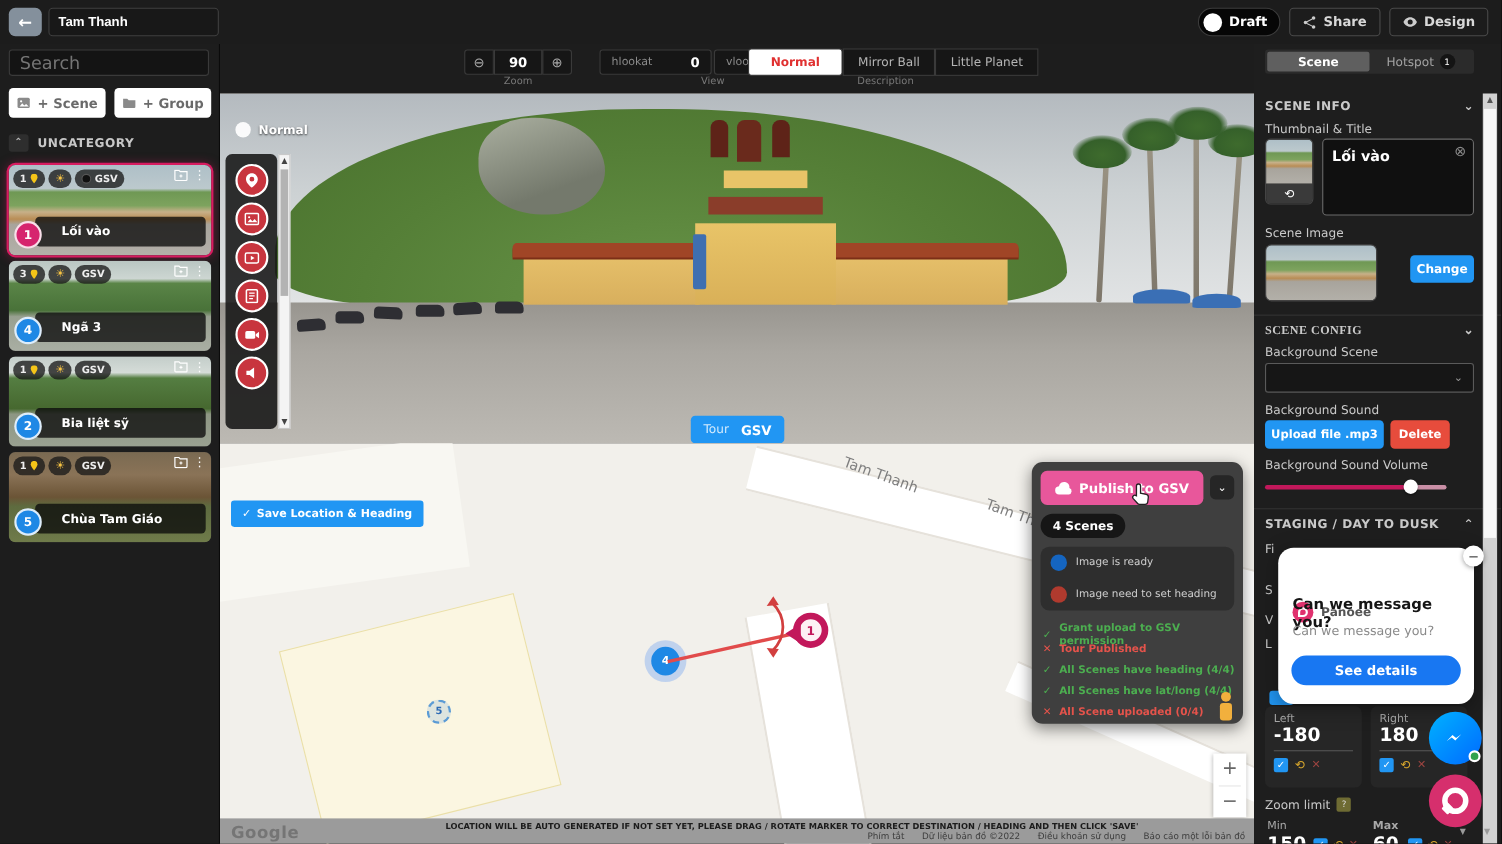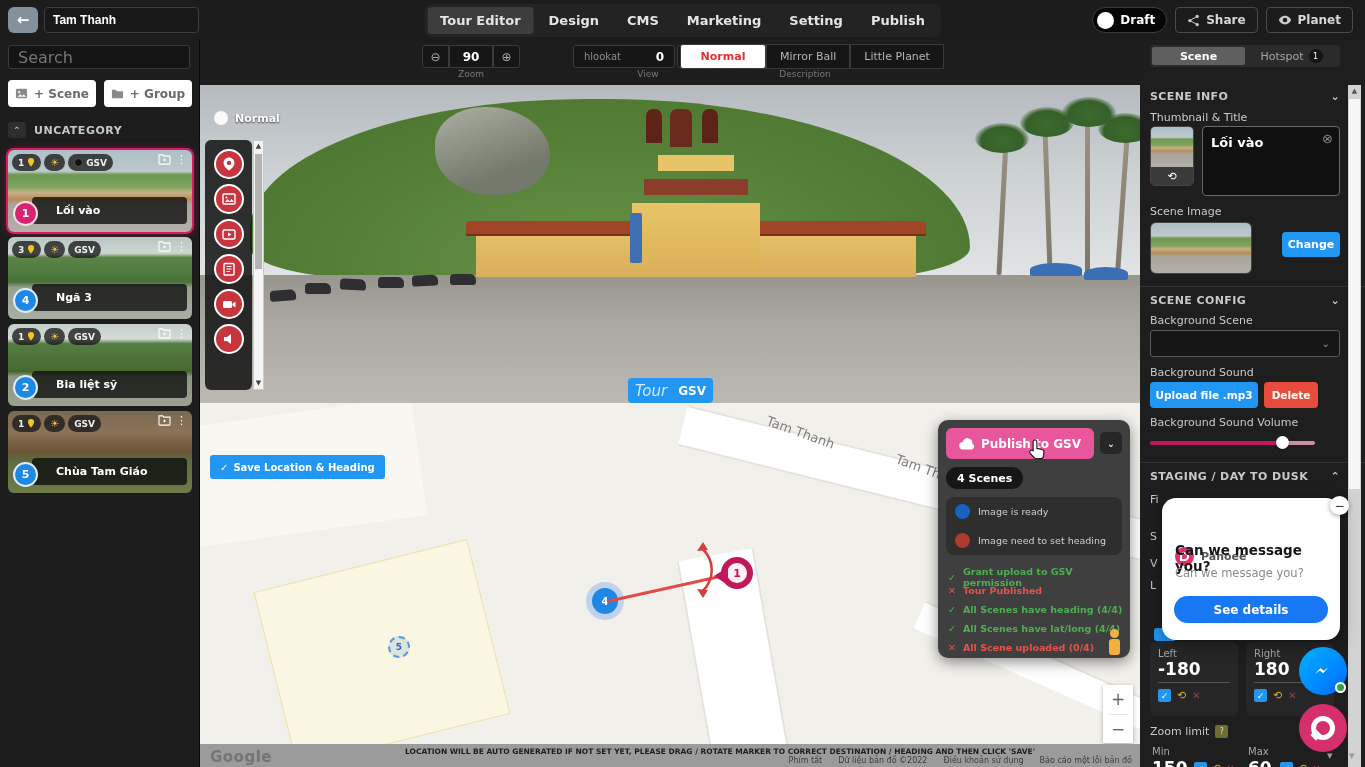--- a/index.html
+++ b/index.html
@@ -89,21 +89,21 @@
   .panochip .dot{width:14px;height:14px;border-radius:50%;background:rgba(255,255,255,.92);}
   .hstrip{position:absolute;left:5px;top:55px;width:47px;height:250px;background:rgba(22,22,22,.88);border-radius:6px;
           overflow:hidden;padding-top:4px;}
   .hico{width:30px;height:30px;border-radius:50%;background:#c8353e;border:2px solid #fff;margin:5px auto;
         display:flex;align-items:center;justify-content:center;}
   .pscroll{position:absolute;left:53px;top:55px;width:11px;height:250px;background:#f4f4f4;border:1px solid #c9c9c9;}
   .pscroll .pthumb{position:absolute;left:1px;right:1px;top:13px;height:115px;background:#b3b3b3;}
   .pscroll .par{position:absolute;left:0;right:0;font-size:7px;color:#444;text-align:center;line-height:1;}
   .tourgsv{position:absolute;left:428px;top:293px;width:85px;height:25px;background:#2196f3;border-radius:4px;
            display:flex;align-items:center;justify-content:center;gap:11px;}
-  .tourgsv .t{color:rgba(255,255,255,.8);font-size:15px;font-style:italic;}
+  .tourgsv .t{color:rgba(255,255,255,.8);font-size:11px;}
   .tourgsv .g{color:#fff;font-size:12px;font-weight:bold;}
 
   
   .map{position:absolute;left:200px;top:403px;width:940px;height:364px;background:#f2f0eb;overflow:hidden;}
   .parcel{position:absolute;left:72px;top:160px;width:220px;height:180px;background:#fbf6e1;border:1px solid #eadfa9;transform:rotate(-14deg);}
   .parcel2{position:absolute;left:-30px;top:10px;width:250px;height:120px;background:#f8f7f2;transform:rotate(-8deg);}
   .roadA{position:absolute;left:488px;top:2px;width:780px;height:42px;background:#fff;border-top:2px solid #e6e2db;
          border-bottom:2px solid #e6e2db;transform:rotate(14deg);transform-origin:0 0;}
   .roadB{position:absolute;left:497px;top:150px;width:78px;height:240px;background:#fff;border-left:2px solid #e6e2db;
          border-right:2px solid #e6e2db;transform:rotate(-10deg);}
@@ -215,49 +215,41 @@
 </head>
 <body>
 
 <div id="app">
 
   <div class="topbar">
     <div class="backbtn">
         <span>←</span>
       </div>
     <input class="titlebox" value="Tam Thanh" style="">
-    <div class="nav">
-      <div class="nav-item active">Tour Editor</div>
-      <div class="nav-item">Design</div>
-      <div class="nav-item">CMS</div>
-      <div class="nav-item">Marketing</div>
-      <div class="nav-item">Setting</div>
-      <div class="nav-item">Publish</div>
-    </div>
     <div class="top-right">
       <div class="draft">
         <span class="knob"></span>
         <span>Draft</span>
       </div>
       <div class="btn-ghost">
         <svg width="13" height="13" viewBox="0 0 16 16">
             <g fill="#ccc">
               <circle cx="12.5" cy="3" r="2"></circle>
               <circle cx="3.5" cy="8" r="2"></circle>
               <circle cx="12.5" cy="13" r="2"></circle>
             </g>
             <path d="M5 7l6-3M5 9l6 3" stroke="#ccc" stroke-width="1.2" fill="none"></path>
           </svg>
         <span>Share</span>
       </div>
       <div class="btn-ghost">
         <svg width="14" height="14" viewBox="0 0 16 16">
             <path d="M8 3C4.5 3 1.8 5.7 1 8c.8 2.3 3.5 5 7 5s6.2-2.7 7-5c-.8-2.3-3.5-5-7-5zm0 7.6A2.6 2.6 0 118 5.4a2.6 2.6 0 010 5.2z" fill="#ccc"></path>
           </svg>
-        <span>Planet</span>
+        <span>Design</span>
       </div>
     </div>
   </div>
 
   <div class="lsb">
     <div class="search">
       <input placeholder="Search" style="">
       <svg width="12" height="12" viewBox="0 0 14 14">
           <circle cx="6" cy="6" r="4" fill="none" stroke="#ccc" stroke-width="1.6"></circle>
           <path d="M9 9l3.5 3.5" stroke="#ccc" stroke-width="1.6"></path>
@@ -408,21 +400,21 @@
           <span>⊖</span>
         </div>
       <div class="tbox" style="width:44px;color:#fff;font-weight:bold;">90</div>
       <div class="tbox" style="width:27px;border-radius:0 3px 3px 0;">
           <span>⊕</span>
         </div>
     </div>
     <div class="tlabel" style="left:222px;width:98px;">Zoom</div>
 
     <div class="abs" style="left:345px;top:5px;display:flex;gap:2px;">
-      <div class="tbox" style="width:102px;justify-content:space-between;padding:0 10px;border-radius:3px;margin-left:28px;">
+      <div class="tbox" style="width:102px;justify-content:space-between;padding:0 10px;border-radius:3px;">
         <span style="font-size:10px;color:#8b8b8b;">hlookat</span>
         <span style="color:#fff;font-weight:bold;">0</span>
       </div>
       <div class="tbox" style="width:102px;justify-content:space-between;padding:0 10px;border-radius:3px;">
         <span style="font-size:10px;color:#8b8b8b;">vlookat</span>
         <span style="color:#fff;font-weight:bold;">0</span>
       </div>
     </div>
     <div class="tlabel" style="left:345px;width:206px;">View</div>
 
@@ -647,21 +639,21 @@
     </div>
     <div class="titlearea">
       <span>Lối vào</span>
       <span class="clear">⊗</span>
     </div>
     <div class="flabel" style="top:165px;">Scene Image</div>
     <div class="sceneimg t1"></div>
     <div class="bluebtn abs" style="left:142px;top:192px;width:58px;height:25px;font-size:11px;">Change</div>
 
     <div class="hr" style="top:246px;"></div>
-    <div class="sechead" style="top:254px;">
+    <div class="sechead" style="top:254px;font-family:Liberation Serif, serif;">
       <span>SCENE CONFIG</span>
         <span>⌄</span>
     </div>
     <div class="flabel" style="top:274px;">Background Scene</div>
     <div class="selectbox">
         <span>⌄</span>
       </div>
     <div class="flabel" style="top:326px;">Background Sound</div>
     <div class="bluebtn abs" style="left:10px;top:342px;width:108px;height:26px;font-size:10.5px;">Upload file .mp3</div>
     <div class="redbtn abs" style="left:124px;top:342px;width:54px;height:26px;font-size:10.5px;">Delete</div>
@@ -705,21 +697,21 @@
       <span style="font-size:11px;color:#c9c9c9;text-align:right;">Zoom limit</span>
       <span class="qbadge">?</span>
     </div>
     <div class="abs" style="left:12px;top:706px;font-size:10px;color:#a8a8a8;">Min</div>
     <div class="abs" style="left:12px;top:718px;font-size:17px;font-weight:bold;color:#fff;">150</div>
     <div class="abs" style="left:54px;top:722px;display:flex;gap:5px;align-items:center;">
       <span class="mck">✓</span>
       <span class="mundo">⟲</span>
       <span class="mx">✕</span>
     </div>
-    <div class="abs" style="left:108px;top:706px;font-size:10px;color:#a8a8a8;">Max</div>
+    <div class="abs" style="left:108px;top:706px;font-size:10px;color:#a8a8a8;font-weight:bold;">Max</div>
     <div class="abs" style="left:108px;top:718px;font-size:17px;font-weight:bold;color:#fff;">60</div>
     <div class="abs" style="left:140px;top:722px;display:flex;gap:5px;align-items:center;">
       <span class="mck">✓</span>
       <span class="mundo">⟲</span>
       <span class="mx">✕</span>
     </div>
   </div>
 
   <div class="rscroll">
     <span class="rar" style="top:2px;">▲</span>

